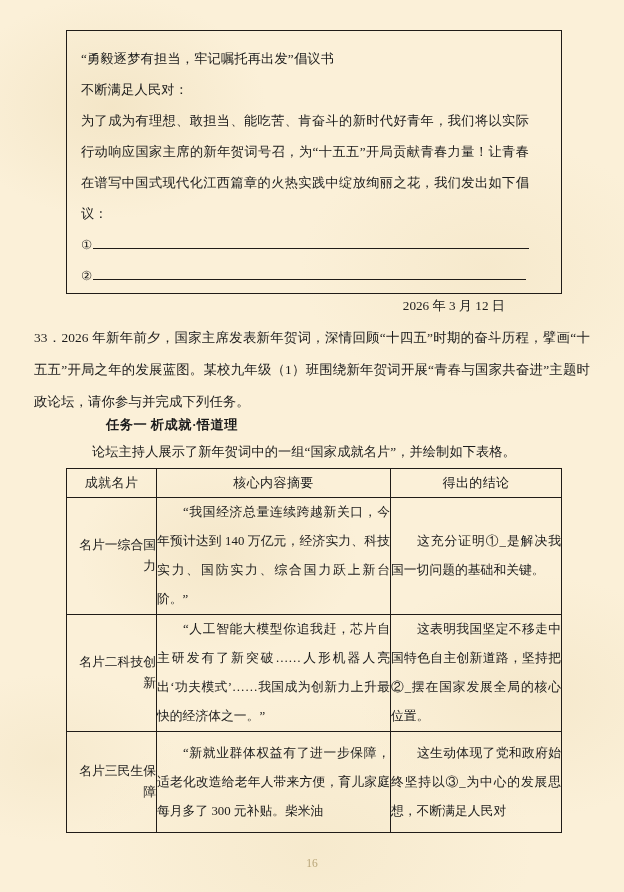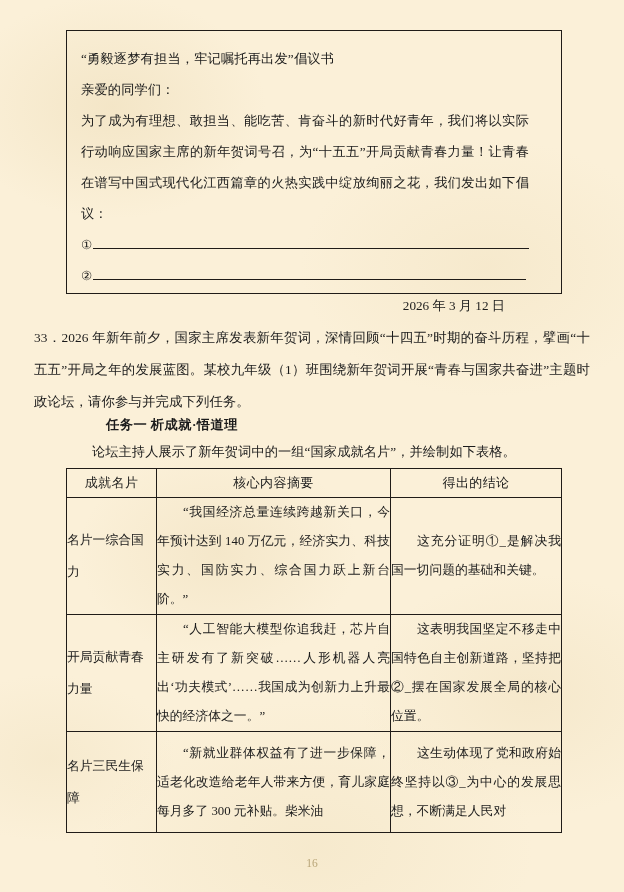--- a/index.html
+++ b/index.html
@@ -138,23 +138,23 @@
   .col-c { width: 171px; }
 
   .hdr-cell {
     height: 28px;
     text-align: center;
     font-size: 13px;
     letter-spacing: 0.4px;
     margin-left: 43px;
   }
   .name-cell {
-    text-align: left;
+    text-align: right;
     font-size: 12.8px;
-    line-height: 32px;
+    line-height: 21px;
     padding: 4px 2px;
   }
   .content-cell {
     font-size: 12.8px;
     line-height: 29px;
     padding: 7px 10px 7px 10px;
     text-align: justify;
     text-justify: inter-ideograph;
     text-indent: 26px;
   }
@@ -180,21 +180,21 @@
 </style>
 </head>
 <body>
 
 <div class="paper-texture"></div>
 
 <div class="page">
 
   <div class="proposal-box">
     <div class="proposal-line">“勇毅逐梦有担当，牢记嘱托再出发”倡议书</div>
-    <div class="proposal-line">亲爱的同学们：</div>
+    <div class="proposal-line">不断满足人民对：</div>
     <div class="proposal-body">为了成为有理想、敢担当、能吃苦、肯奋斗的新时代好青年，我们将以实际行动响应国家主席的新年贺词号召，为“十五五”开局贡献青春力量！让青春在谱写中国式现代化江西篇章的火热实践中绽放绚丽之花，我们发出如下倡议：</div>
 
     <div class="blank-row">
       <span class="circled">①</span>
       <span class="rule rule-1"></span>
     </div>
     <div class="blank-row">
       <span class="circled">②</span>
       <span class="rule rule-2"></span>
     </div>
@@ -222,21 +222,21 @@
         <th class="hdr-cell">得出的结论</th>
       </tr>
     </thead>
     <tbody>
       <tr>
         <td class="name-cell">名片一综合国力</td>
         <td class="content-cell">“我国经济总量连续跨越新关口，今年预计达到 140 万亿元，经济实力、科技实力、国防实力、综合国力跃上新台阶。”</td>
         <td class="concl-cell">这充分证明①_是解决我国一切问题的基础和关键。</td>
       </tr>
       <tr>
-        <td class="name-cell">开局贡献青春力量</td>
+        <td class="name-cell">名片二科技创新</td>
         <td class="content-cell">“人工智能大模型你追我赶，芯片自主研发有了新突破……人形机器人亮出‘功夫模式’……我国成为创新力上升最快的经济体之一。”</td>
         <td class="concl-cell">这表明我国坚定不移走中国特色自主创新道路，坚持把②_摆在国家发展全局的核心位置。</td>
       </tr>
       <tr class="row-clip-last">
         <td class="name-cell">名片三民生保障</td>
         <td class="content-cell">“新就业群体权益有了进一步保障，适老化改造给老年人带来方便，育儿家庭每月多了 300 元补贴。柴米油</td>
         <td class="concl-cell">这生动体现了党和政府始终坚持以③_为中心的发展思想，不断满足人民对</td>
       </tr>
     </tbody>
   </table>

